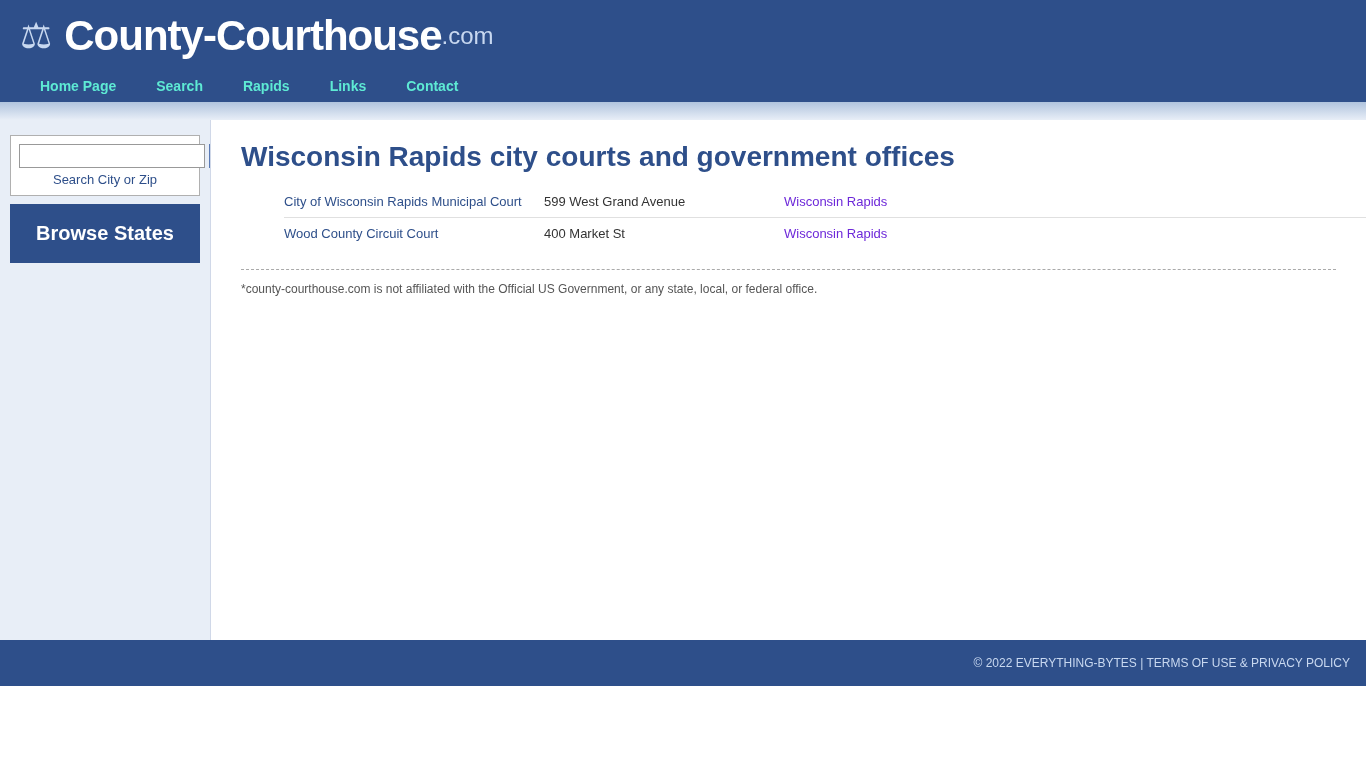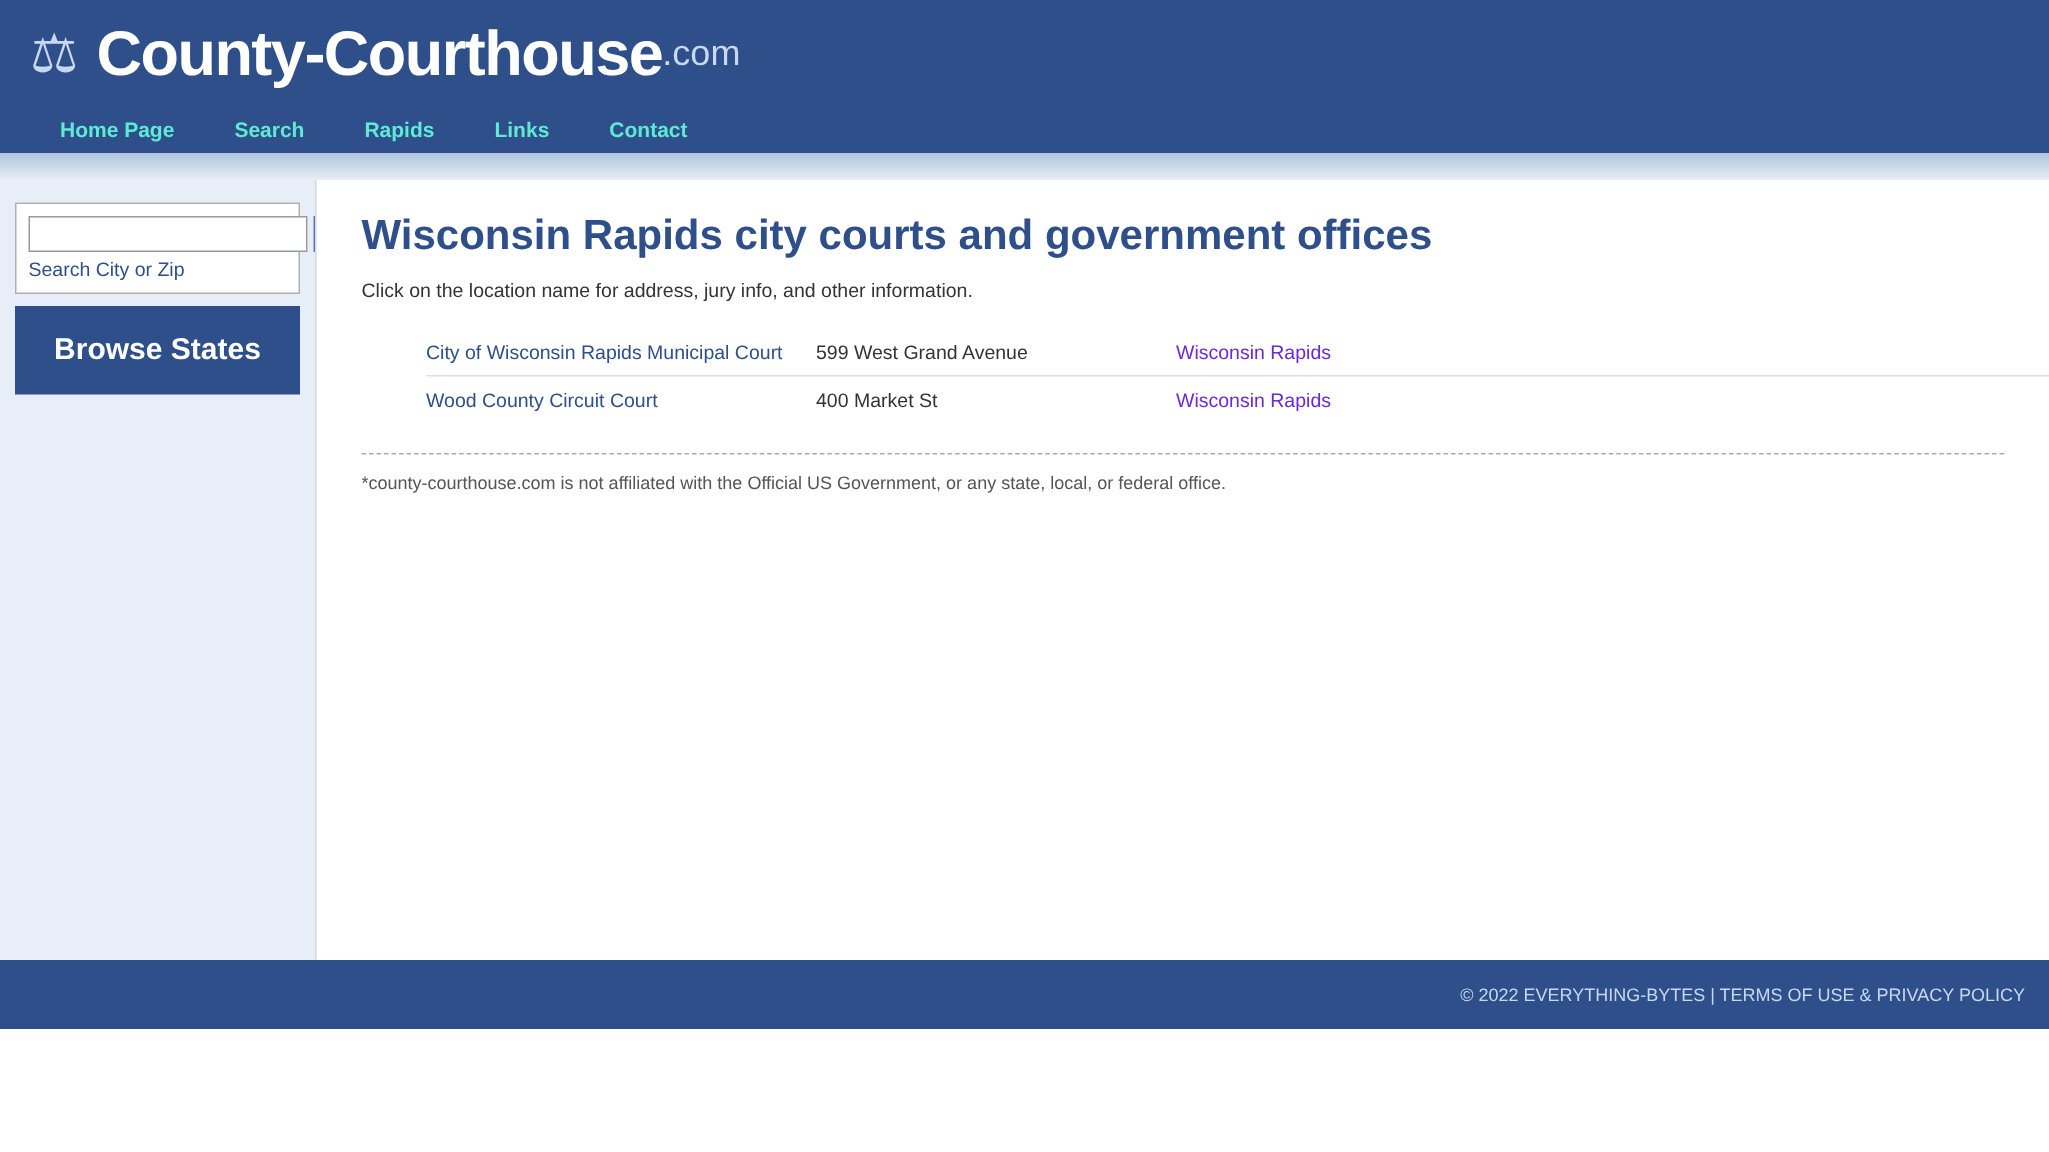--- a/index.html
+++ b/index.html
@@ -87,21 +87,21 @@
       background: #5a7ab5;
       color: #fff;
       border: none;
       padding: 3px 8px;
       font-size: 12px;
       font-weight: bold;
       cursor: pointer;
       height: 24px;
     }
     #search-label {
-      text-align: left;
+      text-align: center;
       font-size: 13px;
       color: #2e4f8a;
       padding: 4px 0 0 0;
     }
     #browse-states-btn {
       background: #2e4f8a;
       color: #fff;
       padding: 18px 10px;
       text-align: center;
       font-size: 20px;
@@ -212,21 +212,20 @@
         <input id="search-input" type="text" style="">
         <button id="go-btn" type="submit">GO</button>
       </form>
       <div id="search-label">Search City or Zip</div>
     </div>
     <div id="browse-states-btn">Browse States</div>
   </div>
 
   <div id="main">
     <h1 id="page-title">Wisconsin Rapids city courts and government offices</h1>
-    <p id="subtitle">Click on the location name for address, jury info, and other information.</p>
 
     <table id="courts-table">
       <tbody id="courts-tbody">
       <tr>
             <td class="court-name-cell"><a class="court-link">City of Wisconsin Rapids Municipal Court</a></td>
             <td class="court-address-cell">599 West Grand Avenue</td>
             <td class="court-city-cell">Wisconsin Rapids</td>
           </tr>
           <tr>
             <td class="court-name-cell"><a class="court-link">Wood County Circuit Court</a></td>

